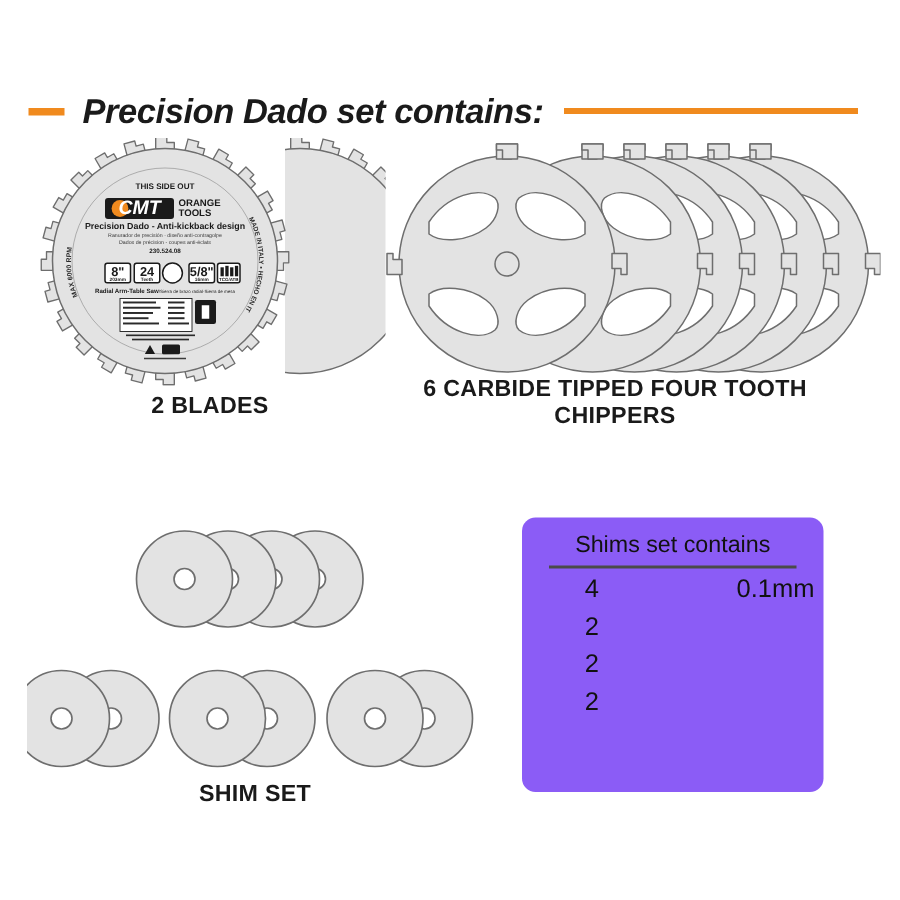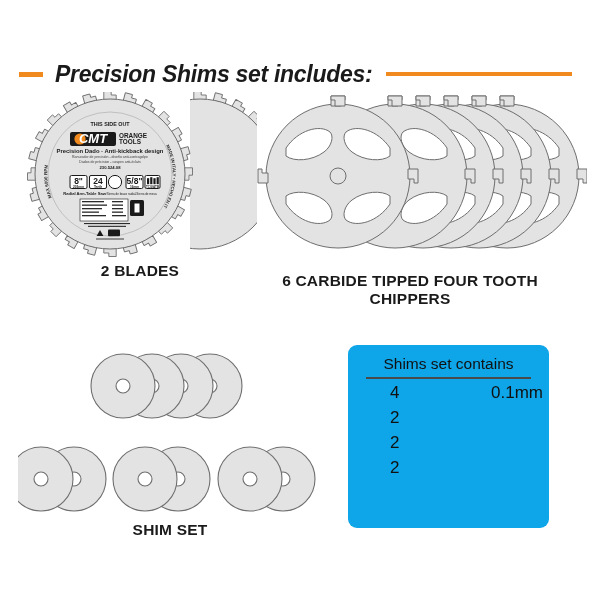--- a/index.html
+++ b/index.html
@@ -15,57 +15,57 @@
     color:#1a1a1a; white-space:nowrap; margin-left:12px; flex:0 0 auto;
   }
   #header .rule { height:4px; background:#F08A1E; margin-left:14px; flex:1 1 auto; margin-right:28px; }
 
   
   .caption {
     position:absolute; font-weight:bold; font-size:15.5px;
     color:#1a1a1a; letter-spacing:0.2px; text-align:center; line-height:1.18;
   }
   #cap-blades   { left:30px;  top:262px; width:220px; }
-  #cap-chippers { left:255px; top:272px; width:310px; }
+  #cap-chippers { left:255px; top:251px; width:310px; }
   #cap-shims    { left:60px;  top:521px; width:220px; }
 
   
   #blades-group { position:absolute; left:22px; top:92px; width:235px; height:165px;text-decoration:underline; }
   #blades-group svg { display:block; }
 
   
   #chippers-group { position:absolute; left:252px; top:94px; width:335px; height:166px; }
   #chippers-group svg { display:block; }
 
   
   #shims-group { position:absolute; left:18px; top:346px; width:320px; height:170px; }
   #shims-group svg { display:block; }
 
   
   #shims-table {
     position:absolute; left:348px; top:345px; width:201px; height:183px;
-    background:#0ea5e9; border-radius:9px; padding:9px 6px 6px 6px;
+    background:#8b5cf6; border-radius:9px; padding:9px 6px 6px 6px;
   }
   #shims-table .t-title {
     text-align:center; font-size:15.5px; color:#111; line-height:1.25; margin-bottom:1px;
   }
   #shims-table .t-head { display:flex; font-size:15.5px; color:#111; }
   #shims-table .t-head .c1 { width:43%; text-align:center; }
   #shims-table .t-head .c2 { width:57%; text-align:center; }
   #shims-table .t-sep { height:1.5px; background:#4a4a4a; margin:4px 12px 2px 12px; }
   #shims-table .t-row { display:flex; font-size:17px; color:#111; padding:2.5px 0; }
   #shims-table .t-row .c1 { width:43%; text-align:center; }
   #shims-table .t-row .c2 { width:57%; text-align:right; }
 </style>
 </head>
 <body>
 
 <div id="header">
   <div class="dash"></div>
-  <div class="title">Precision Shims set includes:</div>
+  <div class="title">Precision Dado set contains:</div>
   <div class="rule"></div>
 </div>
 
 <div id="blades-group">
 <svg width="235" height="165" viewBox="0 0 235 165" xmlns="http://www.w3.org/2000/svg">
   <defs>
 
     <g id="tooth">
       <path d="M -6.2,-74.5 L -6.2,-82.5 L 1.2,-82.5 L 1.2,-79.0 L 6.2,-79.0 L 6.2,-74.5 Z" fill="#e3e3e3" stroke="#6e6e6e" stroke-width="0.9" stroke-linejoin="round"></path>
     </g>

